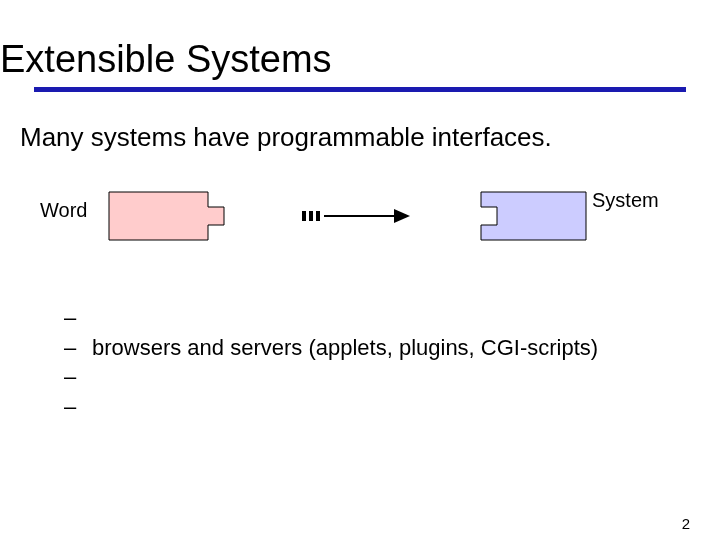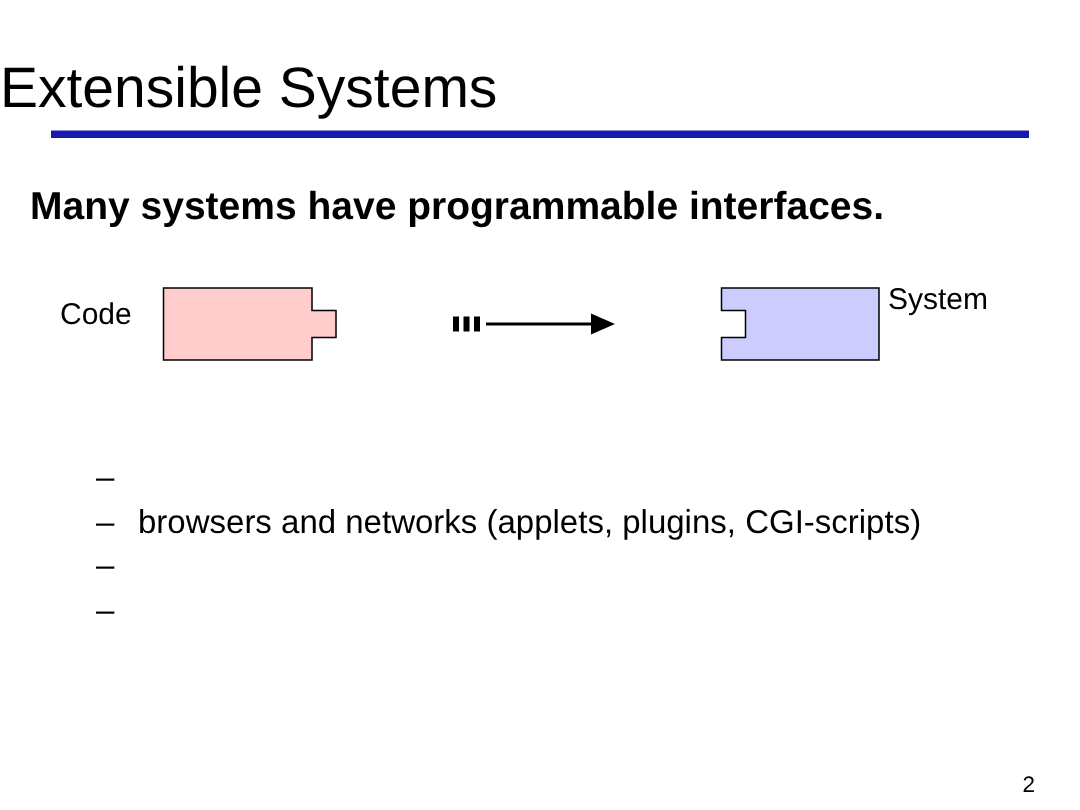--- a/index.html
+++ b/index.html
@@ -22,21 +22,20 @@
     font-weight: normal;
     margin-top: 38px;
   }
   .title-underline {
     margin: 6px 34px 0 34px;
     border-top: 5px solid #1a1ab0;
   }
   .body-text {
     font-size: 26px;
     margin: 30px 20px 0 20px;
-    font-weight: bold;
   }
   .diagram {
     position: relative;
     margin-top: 34px;
     height: 90px;
   }
   .code-label {
     position: absolute;
     left: 40px;
     top: 12px;
@@ -90,21 +89,21 @@
 
 <div class="slide">
 
   <div class="title">Extensible Systems</div>
   <div class="title-underline"></div>
 
   <div class="body-text">Many systems have programmable interfaces.</div>
 
   <div class="diagram">
 
-    <div class="code-label">Code</div>
+    <div class="code-label">Word</div>
 
     <svg class="code-puzzle" width="120" height="50">
       <path stroke="#000" stroke-width="1" d="M 1 1 H 100 V 16 H 116 V 34 H 100 V 49 H 1 Z" fill="#ffcccc"></path>
     </svg>
 
     <svg class="arrow" width="110" height="22">
       <rect x="0" y="6" width="4" height="10" fill="#000"></rect>
       <rect x="7" y="6" width="4" height="10" fill="#000"></rect>
       <rect x="14" y="6" width="4" height="10" fill="#000"></rect>
       <line x1="22" y1="11" x2="92" y2="11" stroke="#000" stroke-width="2"></line>
@@ -121,21 +120,21 @@
     </div>
 
   </div>
 
   <div class="bullets">
     <div class="bullet-row">
       <span class="dash">–</span>
     </div>
     <div class="bullet-row">
       <span class="dash">–</span>
-      <span>browsers and networks (applets, plugins, CGI-scripts)</span>
+      <span>browsers and servers (applets, plugins, CGI-scripts)</span>
     </div>
     <div class="bullet-row">
       <span class="dash">–</span>
     </div>
     <div class="bullet-row">
       <span class="dash">–</span>
     </div>
   </div>
 
   <div class="footer-num">2</div>

